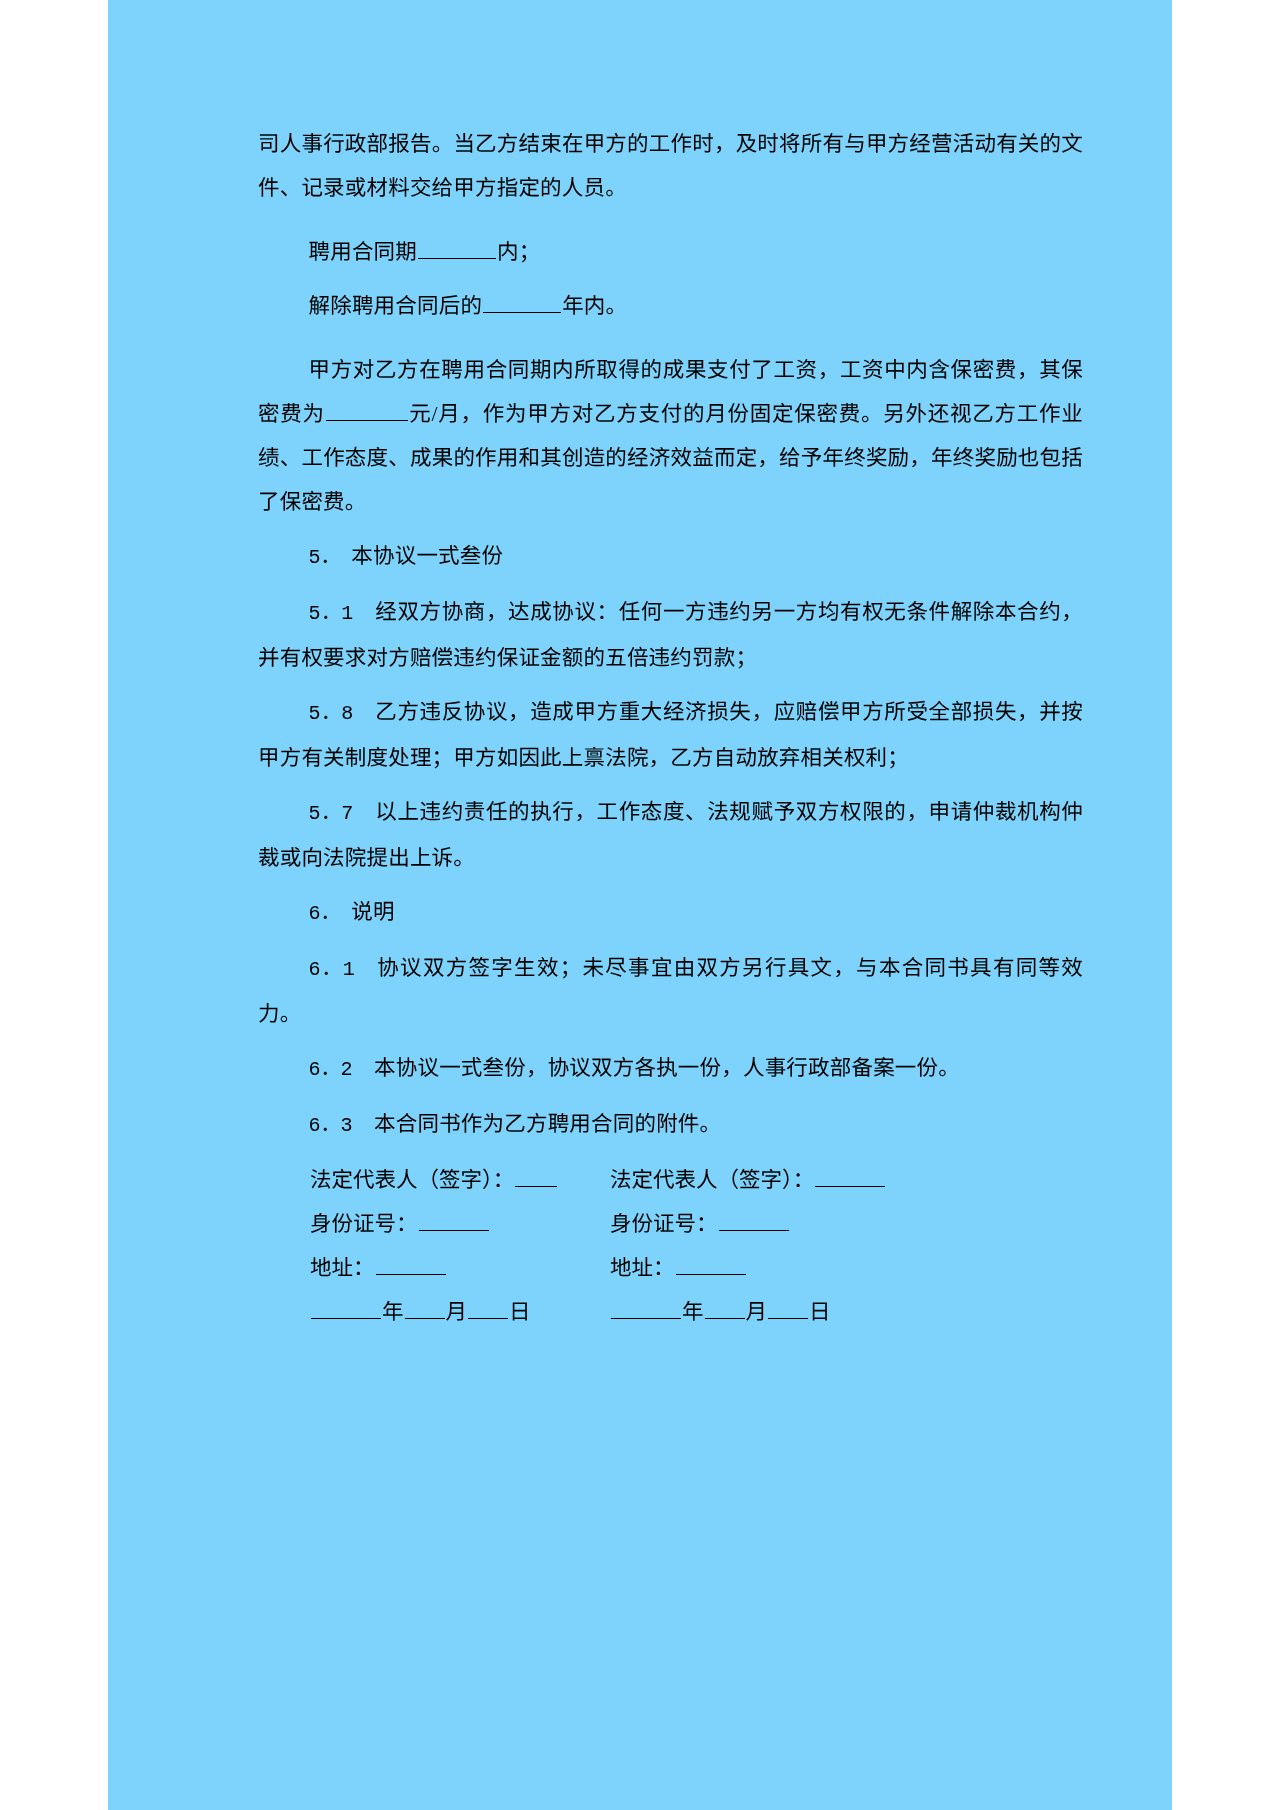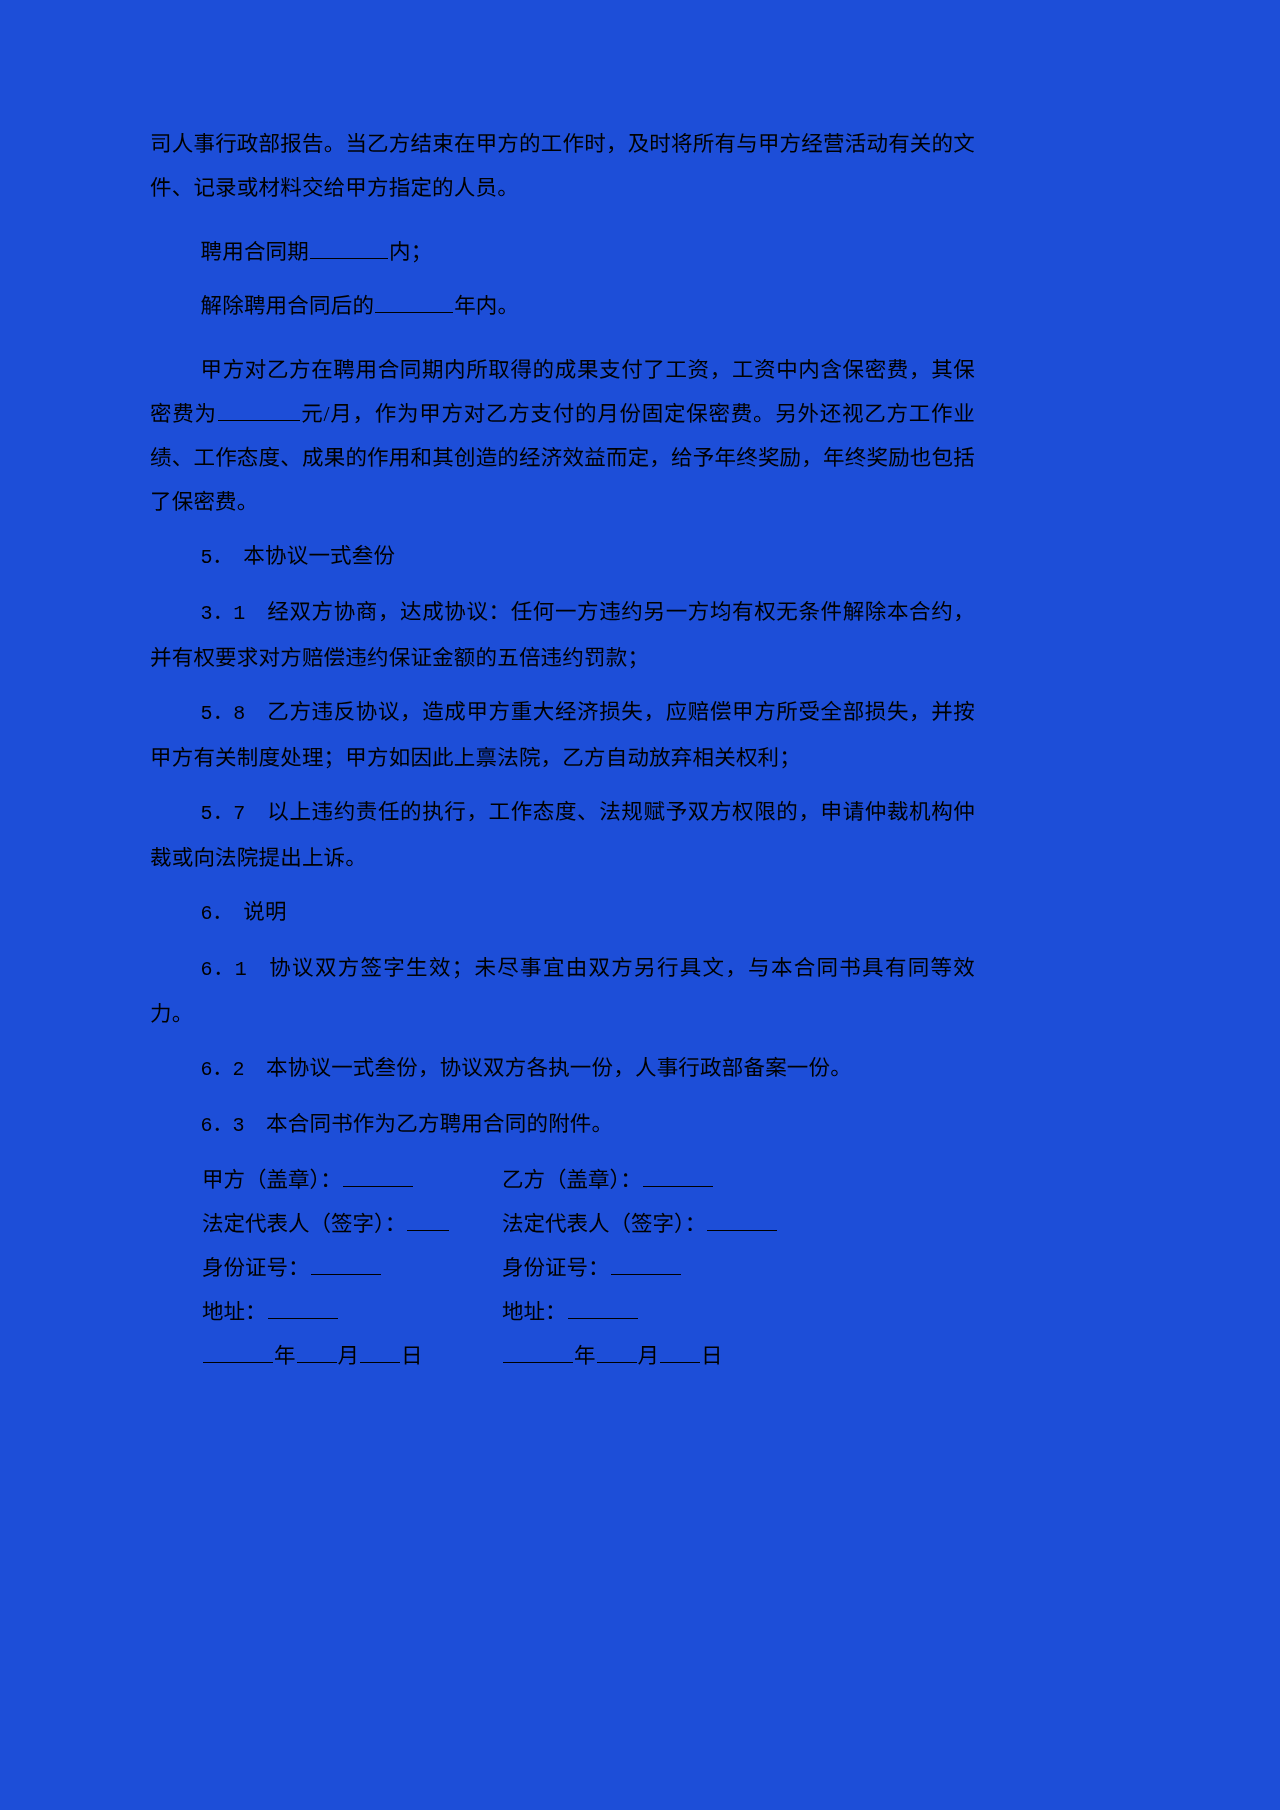--- a/index.html
+++ b/index.html
@@ -7,24 +7,24 @@
     margin: 0;
     padding: 0;
     background: #ffffff;
   }
   body {
     font-family: "Liberation Serif", "DejaVu Serif", serif;
     color: #000000;
   }
   .page {
     position: relative;
-    width: 1280px;
+    width: 1064px;
     height: 1810px;
     margin: 0 auto;
-    background: #1d4ed8;
+    background: #7dd3fc;
     box-sizing: border-box;
     overflow: hidden;
   }
   .content {
     position: absolute;
     left: 150px;
     top: 122px;
     width: 825px;
   }
 
@@ -113,21 +113,21 @@
     <div class="gap-sm"></div>
 
     <p class="p indent"><span>甲方对乙方在聘用合同期内所取得的成果支付了工资，工资中内含保密费，其保密费为</span><span class="blank blank-w2"></span><span>元/月，作为甲方对乙方支付的月份固定保密费。另外还视乙方工作业绩、工作态度、成果的作用和其创造的经济效益而定，给予年终奖励，年终奖励也包括了保密费。</span></p>
 
     <div class="gap-sm"></div>
 
     <p class="p indent"><span class="num">5．</span><span class="numsp"></span><span>本协议一式叁份</span></p>
 
     <div class="gap-sm"></div>
 
-    <p class="p indent"><span class="num">3．1</span><span class="numsp"></span><span class="numsp"></span><span>经双方协商，达成协议：任何一方违约另一方均有权无条件解除本合约，并有权要求对方赔偿违约保证金额的五倍违约罚款；</span></p>
+    <p class="p indent"><span class="num">5．1</span><span class="numsp"></span><span class="numsp"></span><span>经双方协商，达成协议：任何一方违约另一方均有权无条件解除本合约，并有权要求对方赔偿违约保证金额的五倍违约罚款；</span></p>
 
     <div class="gap-sm"></div>
 
     <p class="p indent"><span class="num">5．8</span><span class="numsp"></span><span class="numsp"></span><span>乙方违反协议，造成甲方重大经济损失，应赔偿甲方所受全部损失，并按甲方有关制度处理；甲方如因此上禀法院，乙方自动放弃相关权利；</span></p>
 
     <div class="gap-sm"></div>
 
     <p class="p indent"><span class="num">5．7</span><span class="numsp"></span><span class="numsp"></span><span>以上违约责任的执行，工作态度、法规赋予双方权限的，申请仲裁机构仲裁或向法院提出上诉。</span></p>
 
     <div class="gap-sm"></div>
@@ -141,30 +141,20 @@
     <div class="gap-sm"></div>
 
     <p class="p indent"><span class="num">6．2</span><span class="numsp"></span><span class="numsp"></span><span>本协议一式叁份，协议双方各执一份，人事行政部备案一份。</span></p>
 
     <div class="gap-sm"></div>
 
     <p class="p indent"><span class="num">6．3</span><span class="numsp"></span><span class="numsp"></span><span>本合同书作为乙方聘用合同的附件。</span></p>
 
     <div class="sig">
 
-      <div class="sig-row">
-        <div class="sig-col left">
-            <span class="sig-label">甲方（盖章）：</span>
-            <span class="blank blank-w3"></span>
-          </div>
-        <div class="sig-col right">
-            <span class="sig-label">乙方（盖章）：</span>
-            <span class="blank blank-w3"></span>
-          </div>
-      </div>
 
       <div class="sig-row">
         <div class="sig-col left">
             <span class="sig-label">法定代表人（签字）：</span>
             <span class="blank blank-w3"></span>
           </div>
         <div class="sig-col right">
             <span class="sig-label">法定代表人（签字）：</span>
             <span class="blank blank-w3"></span>
           </div>

